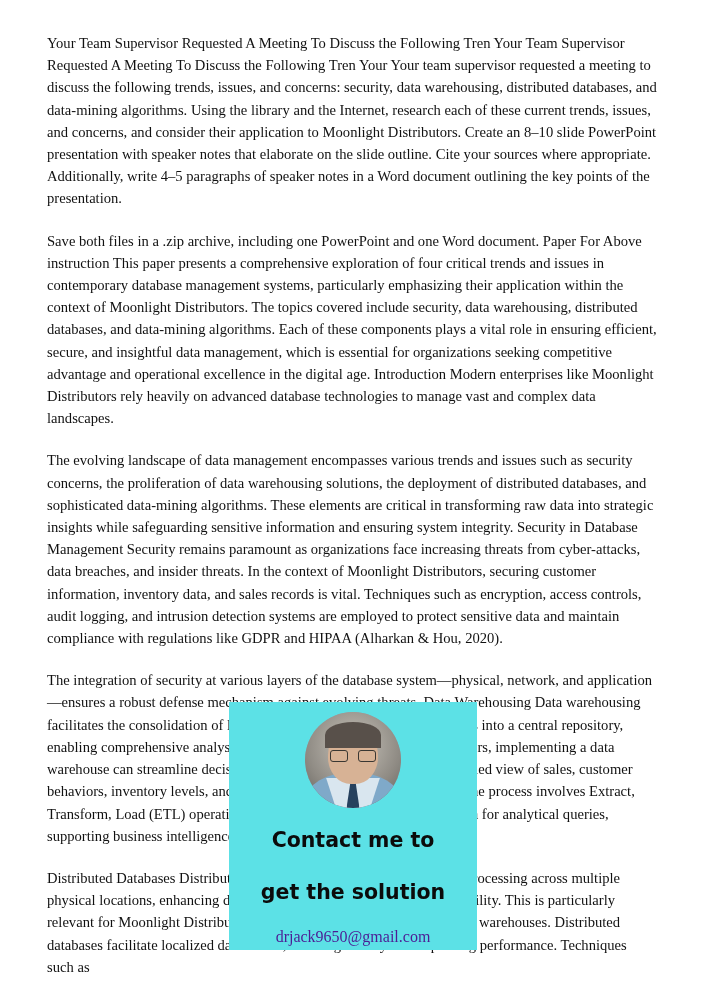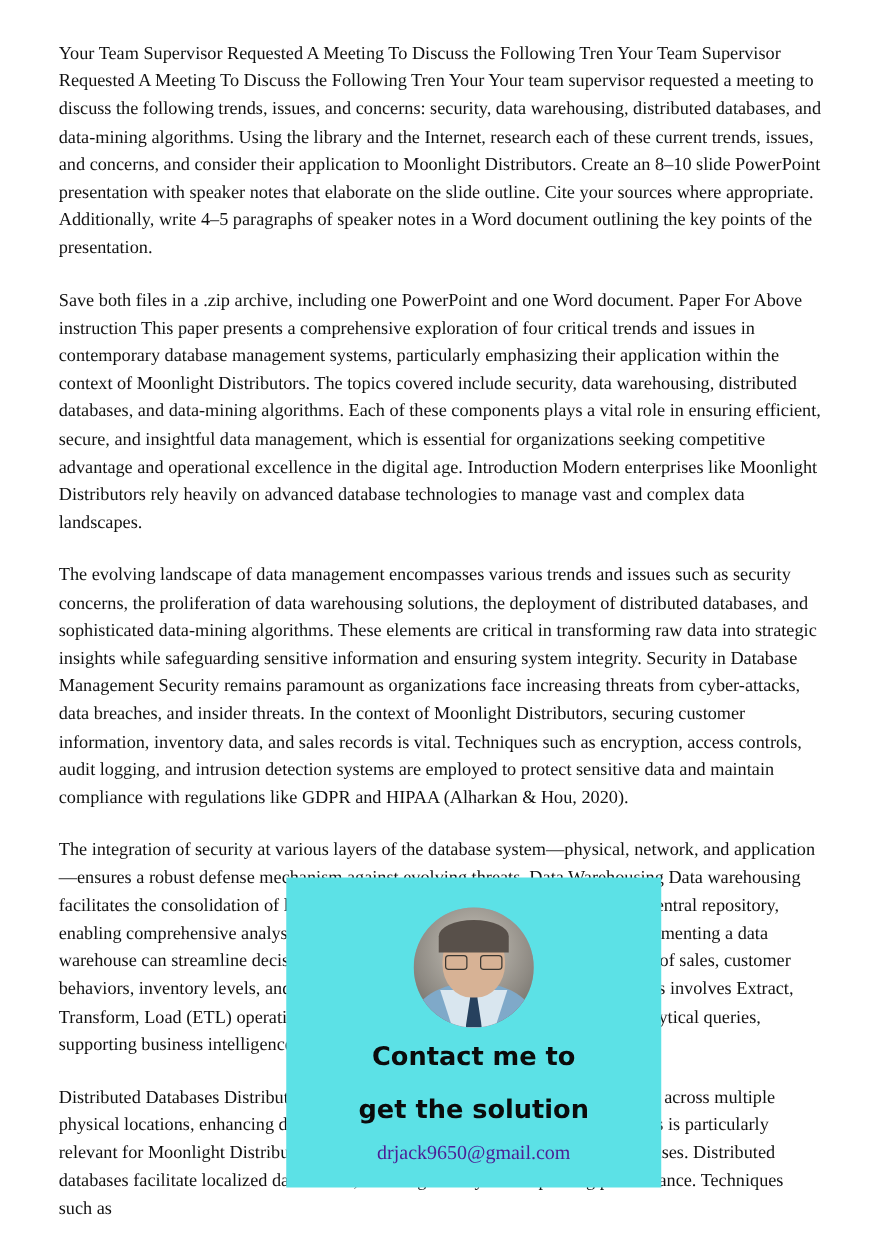--- a/index.html
+++ b/index.html
@@ -35,27 +35,27 @@
     margin: 0 0 20px 0;
     color: #111111;
   }
   .para:last-child { margin-bottom: 0; }
 
   
   .overlay-card {
     position: absolute;
     left: 229px;
     top: 702px;
-    width: 300px;
+    width: 248px;
     height: 248px;
     background: #5CE1E6;
     display: flex;
     flex-direction: column;
     align-items: center;
-    justify-content: center;
+    justify-content: space-between;
     box-sizing: border-box;
     padding-top: 10px;
   }
   .avatar {
     width: 96px;
     height: 96px;
     border-radius: 50%;
     overflow: hidden;
     background: #8fa3ad;
     position: relative;

